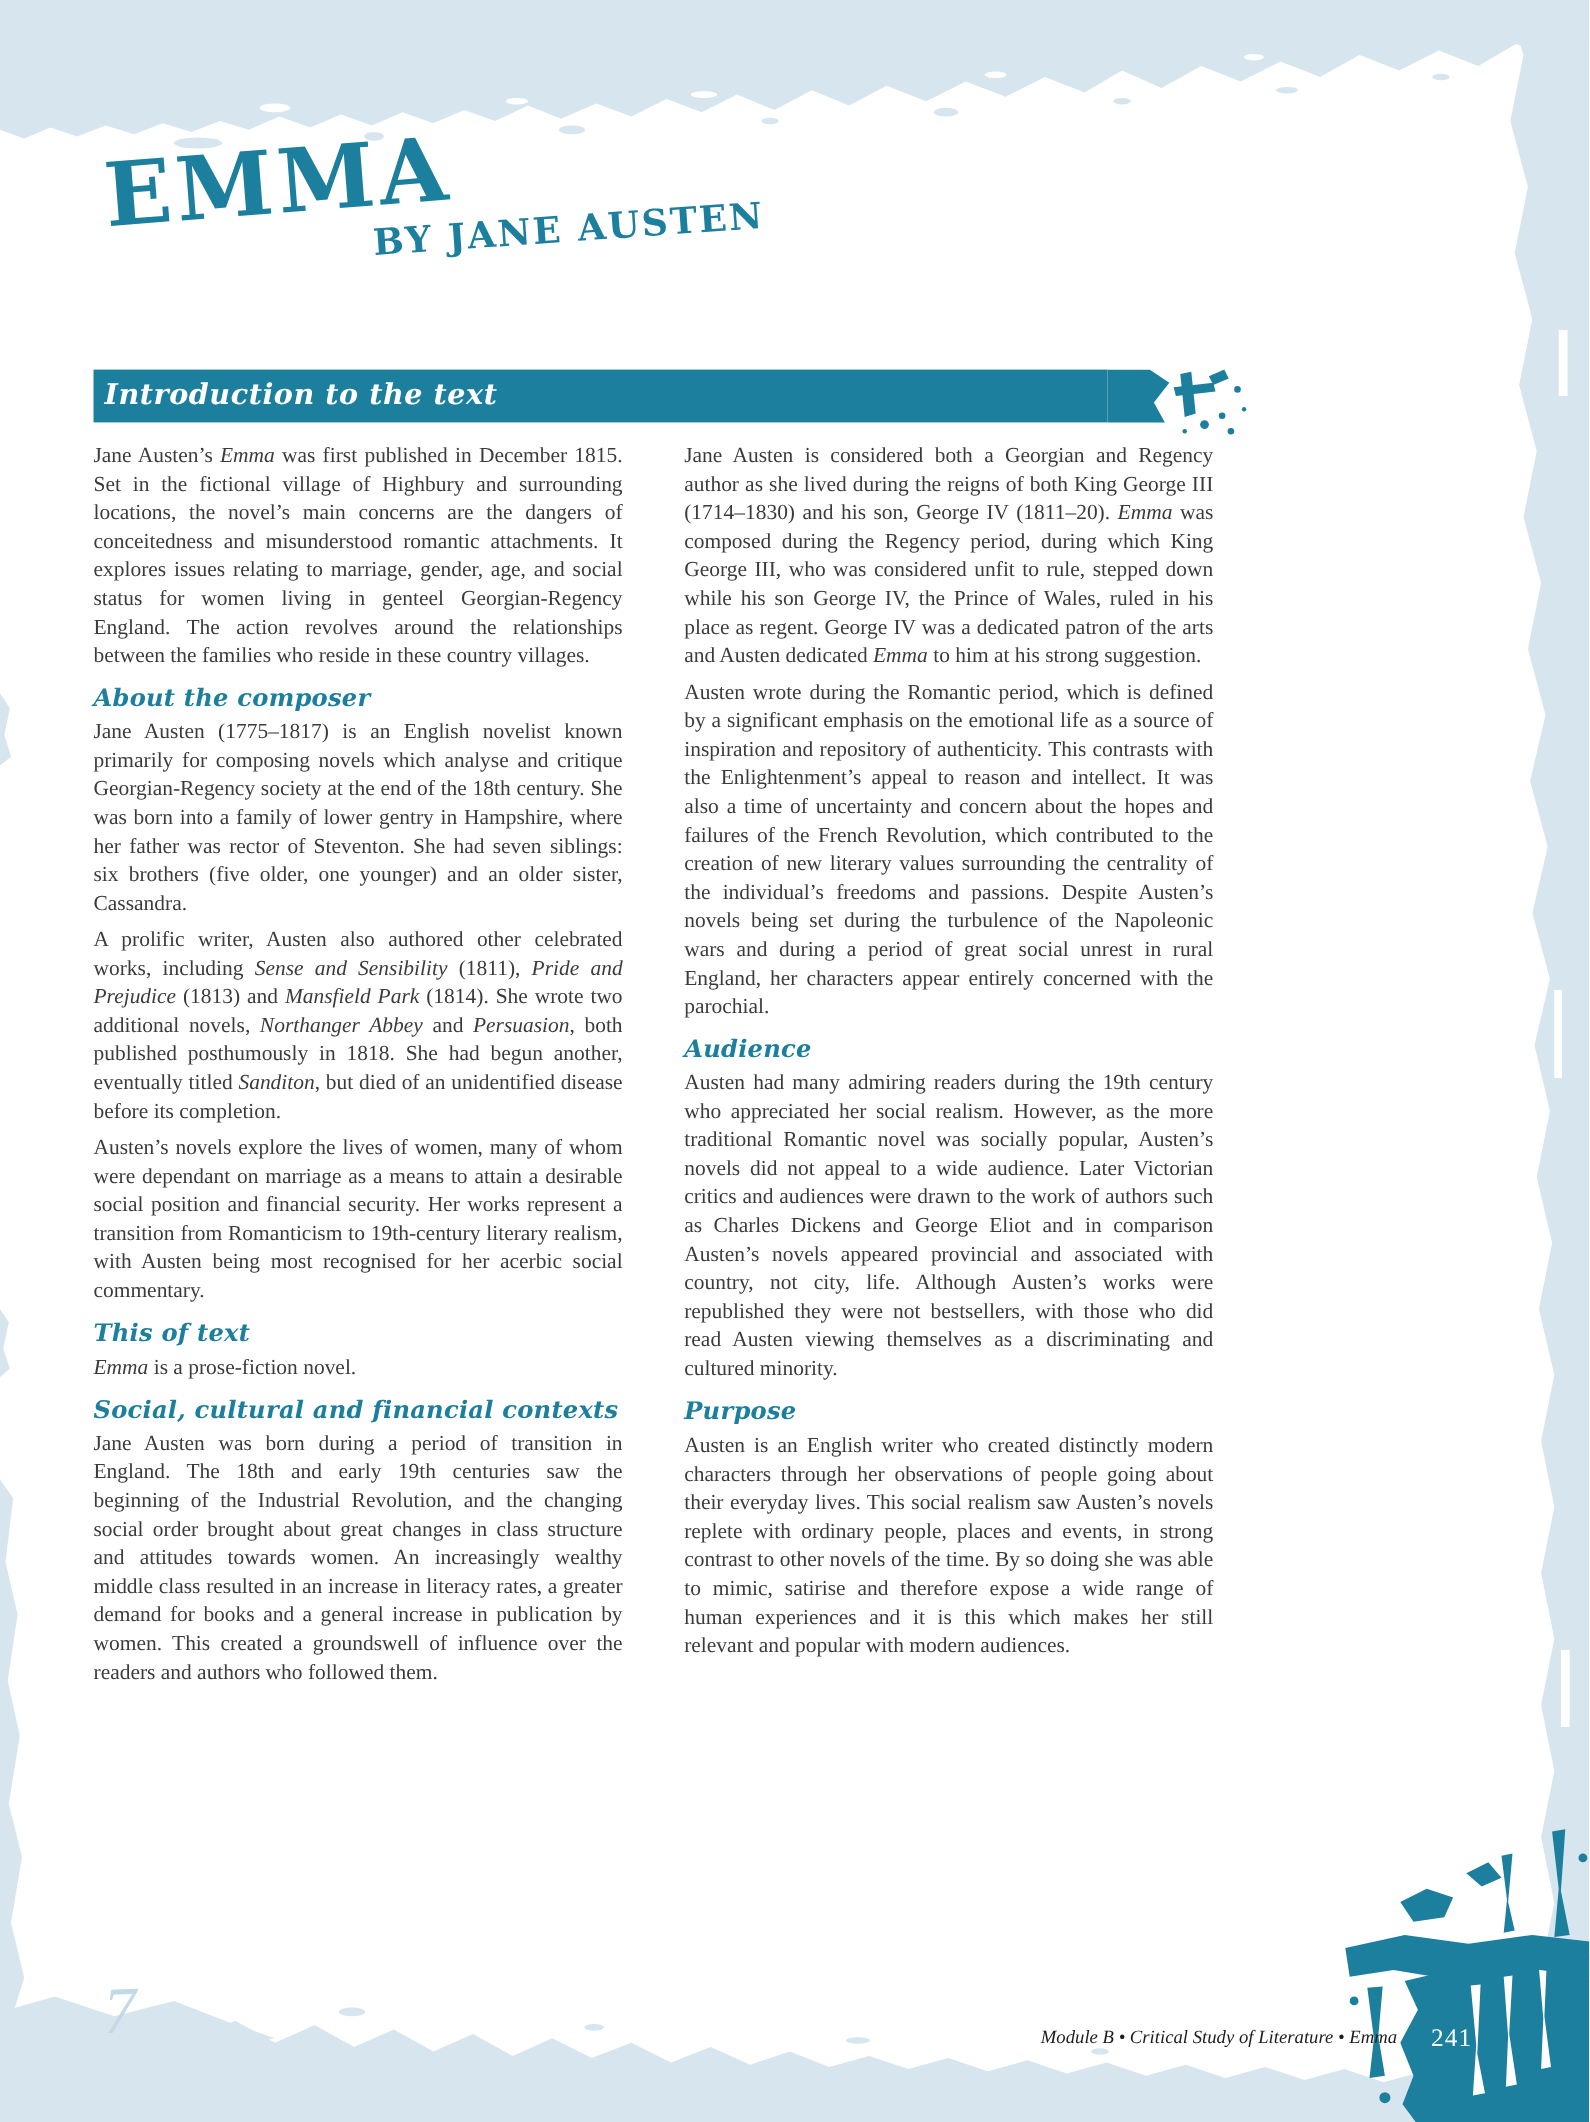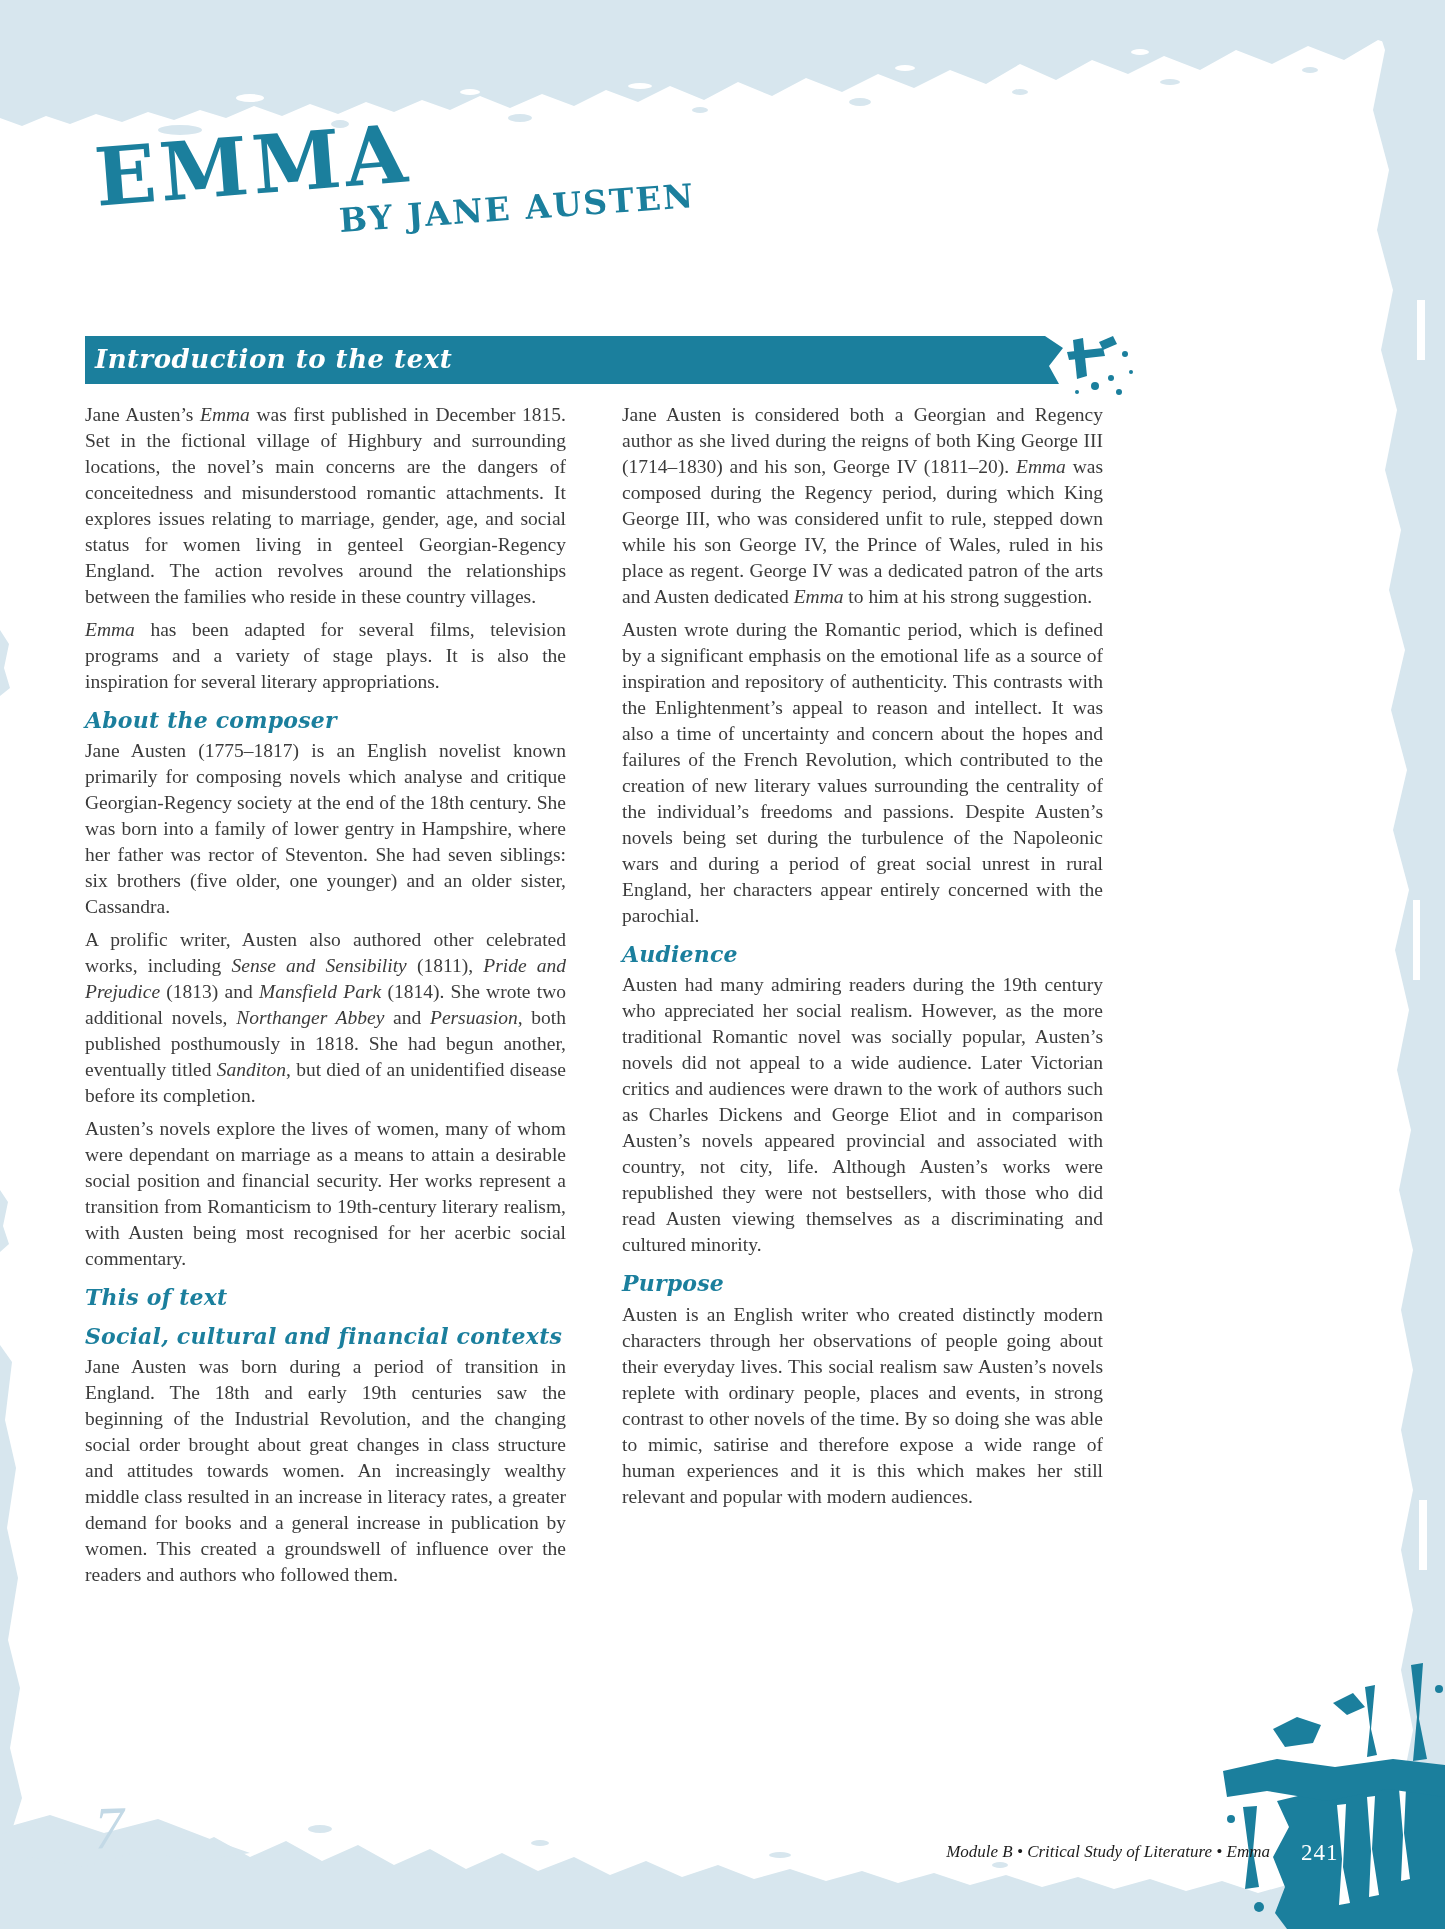--- a/index.html
+++ b/index.html
@@ -142,26 +142,26 @@
     <circle class="teal-fill" cx="104" cy="42" r="3"></circle>
     <circle class="teal-fill" cx="118" cy="18" r="3"></circle>
     <circle class="teal-fill" cx="124" cy="36" r="2"></circle>
     <circle class="teal-fill" cx="70" cy="56" r="2"></circle>
     <circle class="teal-fill" cx="112" cy="56" r="3"></circle>
   </svg>
 
   <div class="columns">
     <div class="column">
         <p class="body-para"><span>Jane Austen’s </span><i>Emma</i><span> was first published in December 1815. Set in the fictional village of Highbury and surrounding locations, the novel’s main concerns are the dangers of conceitedness and misunderstood romantic attachments. It explores issues relating to marriage, gender, age, and social status for women living in genteel Georgian-Regency England. The action revolves around the relationships between the families who reside in these country villages.</span></p>
-        <p class="body-para"><i>Emma</i><span> has been adapted for several films, television programs and a variety of stage plays. It is also the inspiration for several literary appropriations.</span></p>
         <h2 class="section-heading">About the composer</h2>
         <p class="body-para"><span>Jane Austen (1775–1817) is an English novelist known primarily for composing novels which analyse and critique Georgian-Regency society at the end of the 18th century. She was born into a family of lower gentry in Hampshire, where her father was rector of Steventon. She had seven siblings: six brothers (five older, one younger) and an older sister, Cassandra.</span></p>
         <p class="body-para"><span>A prolific writer, Austen also authored other celebrated works, including </span><i>Sense and Sensibility</i><span> (1811), </span><i>Pride and Prejudice</i><span> (1813) and </span><i>Mansfield Park</i><span> (1814). She wrote two additional novels, </span><i>Northanger Abbey</i><span> and </span><i>Persuasion</i><span>, both published posthumously in 1818. She had begun another, eventually titled </span><i>Sanditon</i><span>, but died of an unidentified disease before its completion.</span></p>
         <p class="body-para"><span>Austen’s novels explore the lives of women, many of whom were dependant on marriage as a means to attain a desirable social position and financial security. Her works represent a transition from Romanticism to 19th-century literary realism, with Austen being most recognised for her acerbic social commentary.</span></p>
         <h2 class="section-heading">This of text</h2>
+        <p class="body-para"><i>Emma</i><span> is a prose-fiction novel.</span></p>
         <h2 class="section-heading">Social, cultural and financial contexts</h2>
         <p class="body-para"><span>Jane Austen was born during a period of transition in England. The 18th and early 19th centuries saw the beginning of the Industrial Revolution, and the changing social order brought about great changes in class structure and attitudes towards women. An increasingly wealthy middle class resulted in an increase in literacy rates, a greater demand for books and a general increase in publication by women. This created a groundswell of influence over the readers and authors who followed them.</span></p>
       </div>
     <div class="column">
         <p class="body-para"><span>Jane Austen is considered both a Georgian and Regency author as she lived during the reigns of both King George III (1714–1830) and his son, George IV (1811–20). </span><i>Emma</i><span> was composed during the Regency period, during which King George III, who was considered unfit to rule, stepped down while his son George IV, the Prince of Wales, ruled in his place as regent. George IV was a dedicated patron of the arts and Austen dedicated </span><i>Emma</i><span> to him at his strong suggestion.</span></p>
         <p class="body-para"><span>Austen wrote during the Romantic period, which is defined by a significant emphasis on the emotional life as a source of inspiration and repository of authenticity. This contrasts with the Enlightenment’s appeal to reason and intellect. It was also a time of uncertainty and concern about the hopes and failures of the French Revolution, which contributed to the creation of new literary values surrounding the centrality of the individual’s freedoms and passions. Despite Austen’s novels being set during the turbulence of the Napoleonic wars and during a period of great social unrest in rural England, her characters appear entirely concerned with the parochial.</span></p>
         <h2 class="section-heading">Audience</h2>
         <p class="body-para"><span>Austen had many admiring readers during the 19th century who appreciated her social realism. However, as the more traditional Romantic novel was socially popular, Austen’s novels did not appeal to a wide audience. Later Victorian critics and audiences were drawn to the work of authors such as Charles Dickens and George Eliot and in comparison Austen’s novels appeared provincial and associated with country, not city, life. Although Austen’s works were republished they were not bestsellers, with those who did read Austen viewing themselves as a discriminating and cultured minority.</span></p>
         <h2 class="section-heading">Purpose</h2>
         <p class="body-para"><span>Austen is an English writer who created distinctly modern characters through her observations of people going about their everyday lives. This social realism saw Austen’s novels replete with ordinary people, places and events, in strong contrast to other novels of the time. By so doing she was able to mimic, satirise and therefore expose a wide range of human experiences and it is this which makes her still relevant and popular with modern audiences.</span></p>

